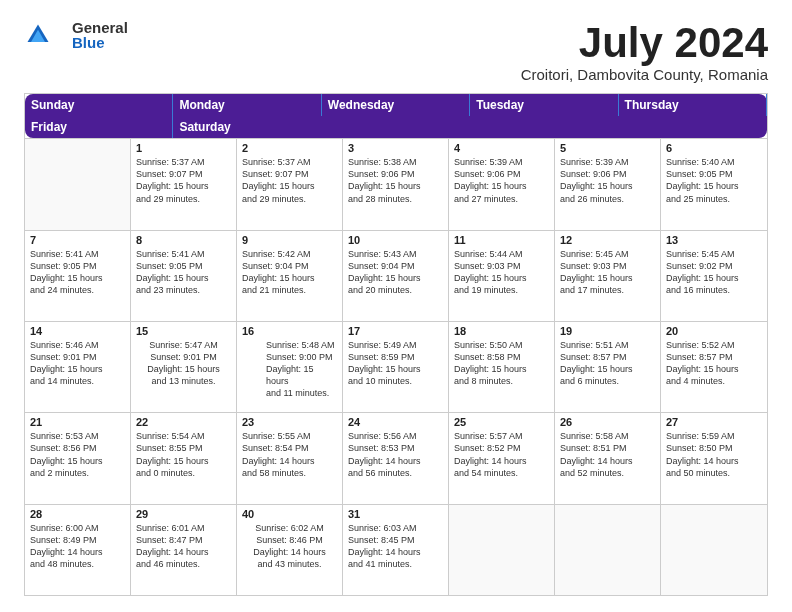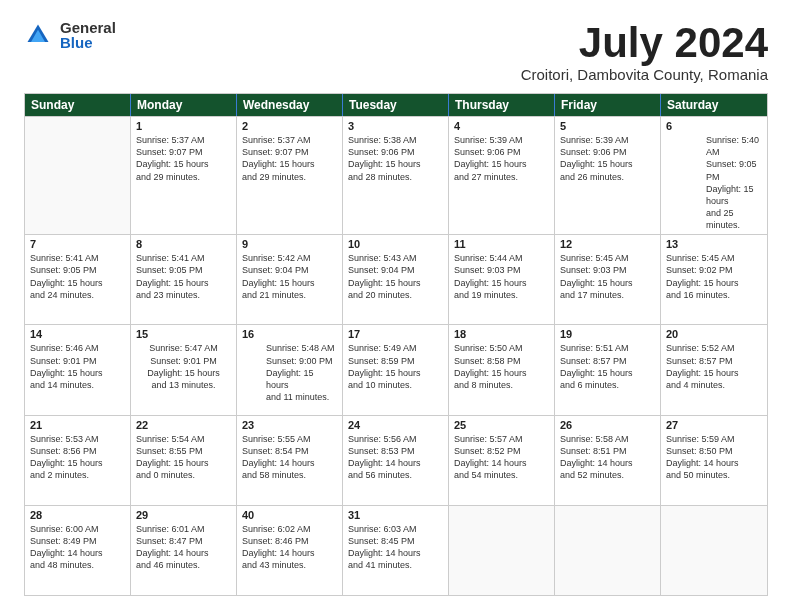--- a/index.html
+++ b/index.html
@@ -19,21 +19,21 @@
     }
     .header {
       display: flex;
       justify-content: space-between;
       align-items: flex-start;
       margin-bottom: 10px;
     }
     .logo {
       display: flex;
       align-items: center;
-      gap: 8px;
+      gap: 20px;
     }
     .logo-text {
       display: flex;
       flex-direction: column;
       line-height: 1;
     }
     .logo-general {
       font-size: 15px;
       font-weight: bold;
       color: #333;
@@ -62,22 +62,23 @@
       font-weight: normal;
     }
     .calendar {
       flex: 1;
       display: flex;
       flex-direction: column;
       border: 1px solid #ccc;
     }
     .cal-header-row {
       display: grid;
-      grid-template-columns: repeat(7, 1fr);
-      background: #14532d;
+      grid-template-columns: repeat(5, 1fr);
+      background: #4c1d95;
+      border-radius: 8px;
     }
     .cal-header-cell {
       color: #fff;
       font-size: 12px;
       font-weight: bold;
       padding: 4px 6px;
       border-right: 1px solid #3a7bd5;
       text-align: left;
     }
     .cal-header-cell:last-child { border-right: none; }
@@ -179,21 +180,21 @@
           </div>
           <div class="cal-cell">
             <div class="day-num">5</div>
             <div class="day-info" style="white-space: pre-line;">Sunrise: 5:39 AM
 Sunset: 9:06 PM
 Daylight: 15 hours
 and 26 minutes.</div>
           </div>
           <div class="cal-cell">
             <div class="day-num">6</div>
-            <div class="day-info" style="white-space: pre-line; margin-left: 40px;">Sunrise: 5:40 AM
+            <div class="day-info" style="white-space: pre-line;">Sunrise: 5:40 AM
 Sunset: 9:05 PM
 Daylight: 15 hours
 and 25 minutes.</div>
           </div>
         </div>
         <div class="cal-row">
           <div class="cal-cell">
             <div class="day-num">7</div>
             <div class="day-info" style="white-space: pre-line;">Sunrise: 5:41 AM
 Sunset: 9:05 PM
@@ -355,21 +356,21 @@
           </div>
           <div class="cal-cell">
             <div class="day-num">29</div>
             <div class="day-info" style="white-space: pre-line;">Sunrise: 6:01 AM
 Sunset: 8:47 PM
 Daylight: 14 hours
 and 46 minutes.</div>
           </div>
           <div class="cal-cell">
             <div class="day-num">40</div>
-            <div class="day-info" style="white-space: pre-line;">Sunrise: 6:02 AM
+            <div class="day-info" style="white-space: pre-line; text-align: center;">Sunrise: 6:02 AM
 Sunset: 8:46 PM
 Daylight: 14 hours
 and 43 minutes.</div>
           </div>
           <div class="cal-cell">
             <div class="day-num">31</div>
             <div class="day-info" style="white-space: pre-line;">Sunrise: 6:03 AM
 Sunset: 8:45 PM
 Daylight: 14 hours
 and 41 minutes.</div>

